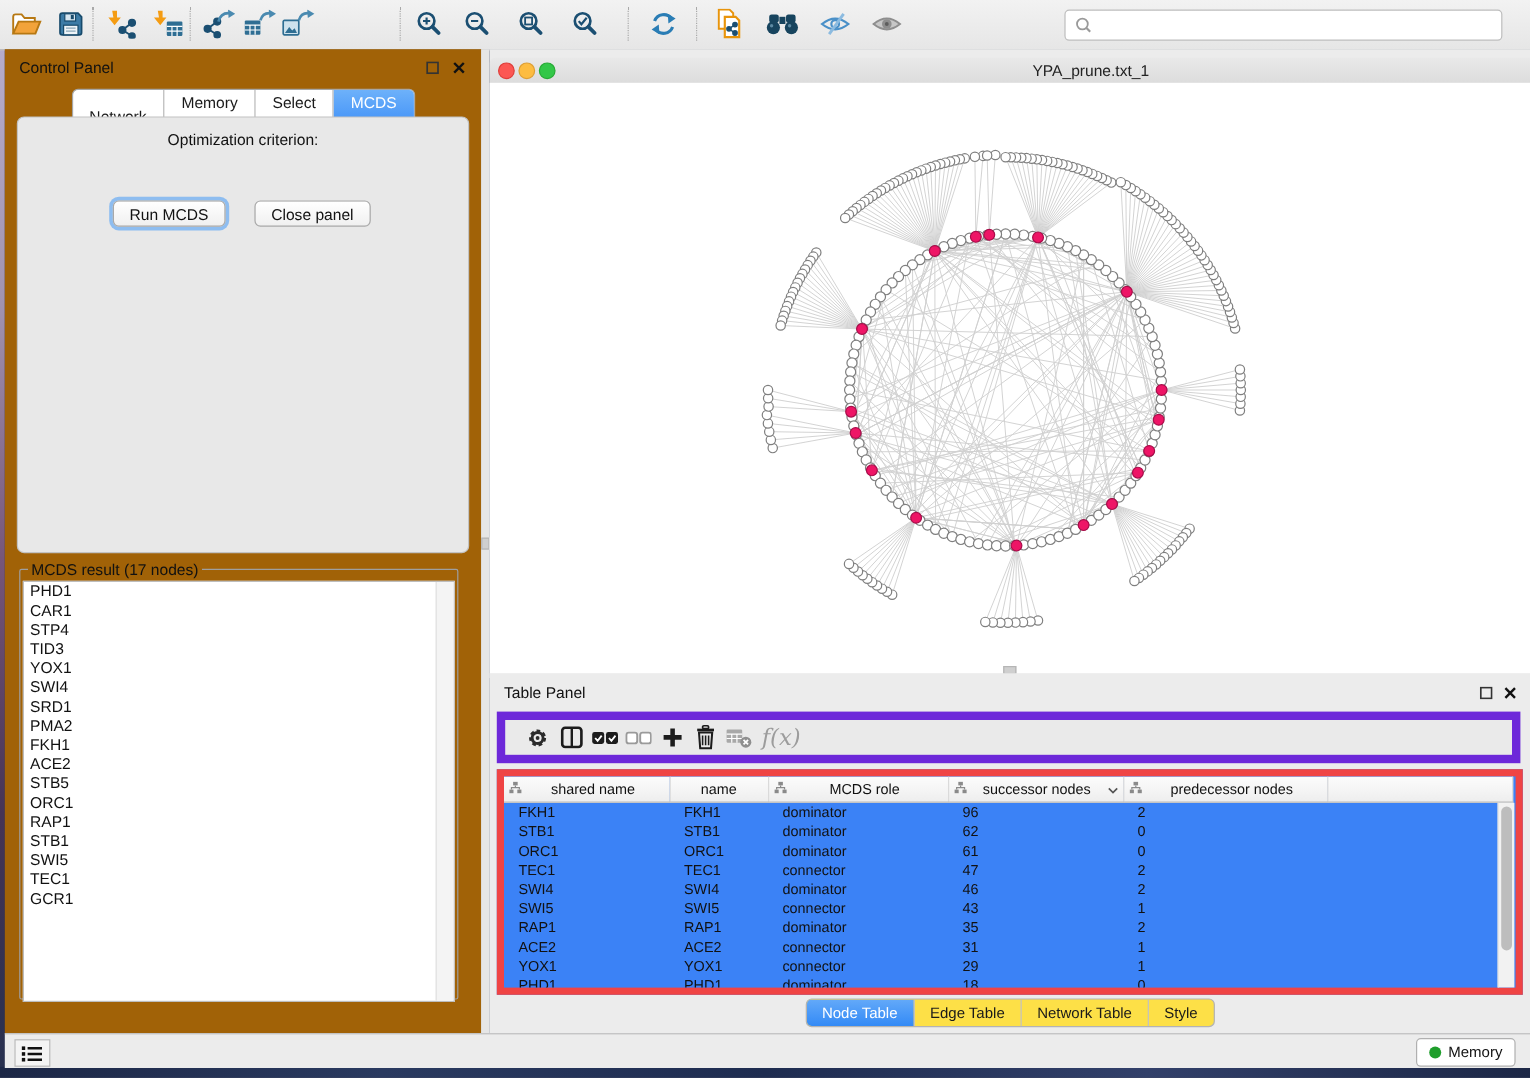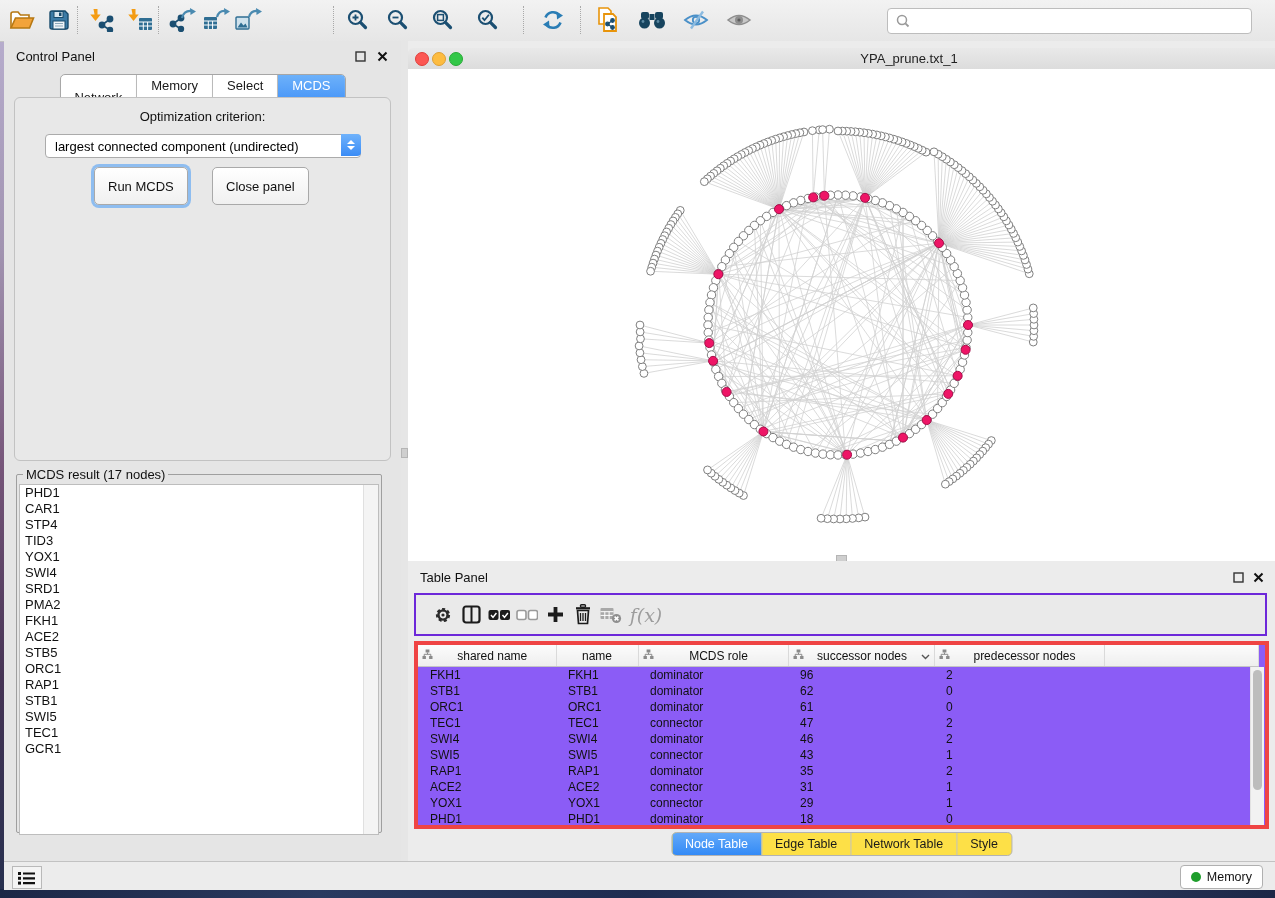--- a/index.html
+++ b/index.html
@@ -13,41 +13,41 @@
     background:linear-gradient(#f2f2f2,#e6e6e6);border-bottom:1px solid #c2c2c2;}
   .tbtn{position:absolute;top:5px;width:32px;height:30px;display:flex;align-items:center;
     justify-content:center;border-radius:4px;}
   .tsep{position:absolute;top:6px;width:0;height:28px;border-left:1px dotted #a9a9a9;}
   .searchbox{position:absolute;left:887px;top:8px;width:363px;height:24px;background:#fff;
     border:1px solid #bdbdbd;border-radius:4px;display:flex;align-items:center;}
   .searchbox input{border:none;outline:none;flex:1;height:18px;font-size:12px;
     font-family:"Liberation Sans",sans-serif;background:transparent;}
   
   .control-panel{position:absolute;left:4px;top:41px;width:397px;height:820px;
-    background:#e5e5e5;border-right:1px solid #c6c6c6;}
+    background:#a16207;border-right:1px solid #c6c6c6;}
   .panel-title{position:absolute;left:0;top:0;width:100%;height:30px;}
   .panel-title .lbl{position:absolute;left:12px;top:8px;font-size:13px;color:#111;}
   .win-ic{position:absolute;top:9px;width:13px;height:13px;display:flex;align-items:center;justify-content:center;}
   .segtabs{position:absolute;left:50%;transform:translateX(-50%);top:33px;display:inline-flex;
     background:#fff;border:1px solid #a6a6a6;border-radius:5px;overflow:hidden;}
   .seg{padding:3px 14px;font-size:13px;color:#1a1a1a;border-left:1px solid #b9b9b9;cursor:default;}
   .seg:first-child{border-left:none;margin-top:12px;}
   .seg.active{background:linear-gradient(#6db1fa,#3d8ef7);color:#fff;}
   .tabpanel{position:absolute;left:10px;top:56px;width:375px;height:362px;background:#e8e8e8;
     border:1px solid #c2c2c2;border-radius:6px;}
   .opt-label{position:absolute;left:0;top:68px;width:100%;text-align:center;font-size:13px;color:#111;}
   .dropdown{position:absolute;left:41px;top:93px;width:314px;height:22px;background:#fff;
     border:1px solid #ababab;border-radius:4px;font-size:13px;display:flex;align-items:center;}
   .dropdown .val{padding-left:9px;white-space:nowrap;overflow:hidden;}
   .stepper{position:absolute;right:-1px;top:-1px;width:20px;height:22px;border-radius:0 4px 4px 0;
     background:linear-gradient(#6fb2fb,#3a8cf6);display:flex;flex-direction:column;align-items:center;justify-content:center;gap:2px;}
   .stepper i{width:0;height:0;border-left:4px solid transparent;border-right:4px solid transparent;}
   .stepper .up{border-bottom:4px solid #fff;}
   .stepper .dn{border-top:4px solid #fff;}
-  .btn{position:absolute;height:38px;background:linear-gradient(#ffffff,#f0f0f0);
+  .btn{position:absolute;height:22px;background:linear-gradient(#ffffff,#f0f0f0);
     border:1px solid #a9a9a9;border-radius:5px;font-size:13px;color:#111;
     font-family:"Liberation Sans",sans-serif;padding:0 13px;}
   .btn.focused{box-shadow:0 0 0 3px rgba(94,166,245,.65);}
   fieldset.mcds{position:absolute;left:12px;top:426px;width:360px;height:360px;margin:0;
     border:1px solid #9f9f9f;border-radius:2px;padding:2px;}
   fieldset.mcds legend{font-size:13px;color:#111;padding:0 3px;margin-left:4px;}
   .mcds-list{position:relative;width:100%;height:351px;background:#fff;border:1px solid #bdbdbd;
     box-sizing:border-box;overflow:hidden;}
   .mcds-list .itm{font-size:13px;color:#111;line-height:16px;padding-left:5px;}
   .mcds-scroll{position:absolute;right:0;top:0;width:14px;height:100%;background:#f4f4f4;border-left:1px solid #e0e0e0;}
@@ -59,24 +59,24 @@
   .net-titlebar{position:absolute;left:0;top:0;width:100%;height:21px;background:linear-gradient(#e9e9e9,#dcdcdc);
     border-bottom:1px solid #b5b5b5;border-radius:5px 5px 0 0;}
   .tl{position:absolute;top:4px;width:12px;height:12px;border-radius:50%;}
   .net-title{position:absolute;width:100%;text-align:center;top:3px;font-size:13px;color:#222;}
   .net-canvas{position:absolute;left:0;top:21px;width:867px;height:496px;background:#fff;}
   .hsplit-handle{position:absolute;left:428px;top:514px;width:11px;height:7px;background:#cfcfcf;border:1px solid #b5b5b5;box-sizing:border-box;}
   
   .table-panel{position:absolute;left:0;top:520px;width:867px;height:300px;background:#ececec;}
   .tp-title .lbl{position:absolute;left:12px;top:9px;font-size:13px;color:#111;}
   .tp-toolbar{position:absolute;left:6px;top:32px;width:853px;height:43px;background:#eaeaea;
-    border:2px solid #6d28d9;display:flex;align-items:center;gap:2px;padding-left:14px;box-sizing:border-box;}
+    border:7px solid #6d28d9;display:flex;align-items:center;gap:2px;padding-left:14px;box-sizing:border-box;}
   .tp-toolbar .ic{display:flex;align-items:center;justify-content:center;width:26px;height:26px;}
   .fx{font-family:"DejaVu Serif",serif;font-style:italic;font-size:19px;color:#9c9c9c;}
-  .tbl-wrap{position:absolute;left:6px;top:80px;width:855px;height:188px;background:#8b5cf6;border:4px solid #ef4444;box-sizing:border-box;overflow:hidden;}
+  .tbl-wrap{position:absolute;left:6px;top:80px;width:855px;height:188px;background:#3b82f6;border:6px solid #ef4444;box-sizing:border-box;overflow:hidden;}
   table.nt{border-collapse:collapse;table-layout:fixed;width:841px;}
   table.nt th{height:21px;background:linear-gradient(#fcfcfc,#eeeeee);border-right:1px solid #dadada;
     border-bottom:1px solid #c4c4c4;font-size:12px;font-weight:normal;color:#111;padding:0;}
   table.nt th .hwrap{display:flex;align-items:center;padding:0 4px;}
   table.nt th .hlabel{flex:1;text-align:center;}
   table.nt td{height:16px;font-size:12px;color:#111;padding:0 12px;white-space:nowrap;overflow:hidden;}
   td.num{padding-right:14px;}
   .vscroll{position:absolute;right:1px;top:22px;width:13px;height:164px;background:#f2f2f2;border-left:1px solid #e2e2e2;}
   .vscroll .thumb{position:absolute;left:1.5px;top:3px;width:9px;height:120px;background:#bdbdbd;border-radius:5px;}
   .bottom-tabs{position:absolute;left:50%;transform:translateX(-50%);top:271px;display:inline-flex;
@@ -272,27 +272,20 @@
     </span>
   </div>
   <div class="segtabs">
       <div class="seg">Network</div>
       <div class="seg">Memory</div>
       <div class="seg">Select</div>
       <div class="seg active">MCDS</div>
     </div>
   <div class="tabpanel"></div>
   <div class="opt-label">Optimization criterion:</div>
-  <div class="dropdown">
-    <span class="val">largest connected component (undirected)</span>
-    <span class="stepper">
-        <i class="up"></i>
-        <i class="dn"></i>
-      </span>
-  </div>
   <button class="btn focused" style="left:90px;top:126px">Run MCDS</button>
   <button class="btn" style="left:208px;top:126px">Close panel</button>
   <fieldset class="mcds">
     <legend>MCDS result (17 nodes)</legend>
     <div class="mcds-list">
       <div>
           <div class="itm">PHD1</div>
           <div class="itm">CAR1</div>
           <div class="itm">STP4</div>
           <div class="itm">TID3</div>

